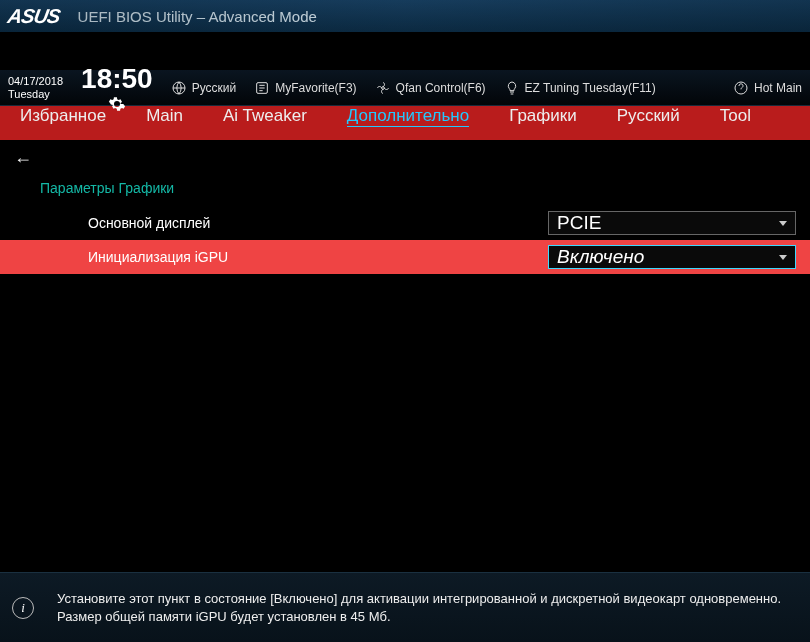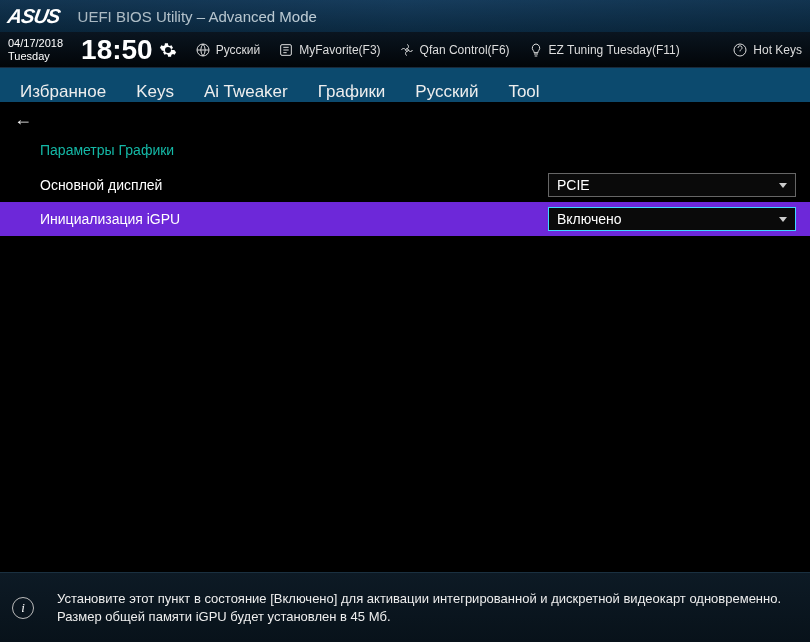--- a/index.html
+++ b/index.html
@@ -41,49 +41,51 @@
 }
 .meta-bar {
   height: 36px;
   background: linear-gradient(180deg, #0a1520 0%, #020508 100%);
   display: flex;
   align-items: center;
   padding: 0 8px;
   gap: 18px;
   font-size: 12px;
   border-bottom: 1px solid #1a2a3a;
+  margin-top: 38px;
 }
 .date-block {
   display: flex;
   flex-direction: column;
   font-size: 11px;
   line-height: 1.1;
 }
 .time-block {
   font-size: 28px;
   font-weight: bold;
   display: flex;
   align-items: center;
-  gap: 6px;
+  gap: 0;
+  flex-direction: column;
 }
 .gear-svg { width: 18px; height: 18px; }
 .meta-item {
   display: flex;
   align-items: center;
   gap: 5px;
   font-size: 12px;
   color: #ddd;
 }
 .tab-bar {
   height: 34px;
-  background: #0c4a6e;
-  display: flex;
-  align-items: flex-end;
+  background: #b91c1c;
+  display: flex;
+  align-items: flex-start;
   padding: 0 20px;
-  gap: 30px;
+  gap: 40px;
   font-size: 17px;
 }
 .tab {
   color: #eee;
   cursor: pointer;
 }
 .tab.active {
   color: #22c8ff;
   border-bottom: 1px solid #22c8ff;
 }
@@ -109,37 +111,38 @@
   font-size: 14px;
 }
 .setting-row {
   height: 34px;
   display: flex;
   align-items: center;
   padding: 0 14px 0 40px;
   font-size: 14px;
 }
 .setting-row.normal { background: #000; }
-.setting-row.selected { background: #6d28d9; }
-.setting-label { flex: 1; }
+.setting-row.selected { background: #ef4444; }
+.setting-label { flex: 1; margin-left: 48px; }
 .dropdown {
   width: 248px;
   height: 24px;
   background: #0a0a0a;
   border: 1px solid #666;
   display: flex;
   align-items: center;
   justify-content: space-between;
   padding: 0 8px;
-  font-size: 14px;
+  font-size: 19px;
   color: #fff;
   cursor: pointer;
 }
 .dropdown.active {
   border: 1px solid #3dd9ff;
+  font-style: italic;
 }
 .dropdown-caret {
   width: 0;
   height: 0;
   border-left: 4px solid transparent;
   border-right: 4px solid transparent;
   border-top: 5px solid #ccc;
 }
 .footer {
   position: absolute;
@@ -221,28 +224,29 @@
       <path d="M9 18h6M10 21h4M12 3a6 6 0 00-4 10c1 1 1 2 1 3h6c0-1 0-2 1-3a6 6 0 00-4-10z"></path>
     </svg>
     <span>EZ Tuning Tuesday(F11)</span>
   </div>
   <div class="meta-spacer"></div>
   <div class="meta-item">
     <svg class="icon-svg" viewBox="0 0 24 24" fill="none" stroke="#ddd" stroke-width="1.5">
       <circle cx="12" cy="12" r="9"></circle>
         <path d="M9 9a3 3 0 115 2c-1 1-2 1-2 3M12 18h0"></path>
     </svg>
-    <span>Hot Keys</span>
+    <span>Hot Main</span>
   </div>
 </div>
 
 <div class="tab-bar">
   <span class="tab">Избранное</span>
-  <span class="tab">Keys</span>
+  <span class="tab">Main</span>
   <span class="tab">Ai Tweaker</span>
+  <span class="tab active">Дополнительно</span>
   <span class="tab">Графики</span>
   <span class="tab">Русский</span>
   <span class="tab">Tool</span>
 </div>
 
 <div class="breadcrumb-row">
   <span class="back-arrow">←</span>
 </div>
 
 <div class="content-area">

